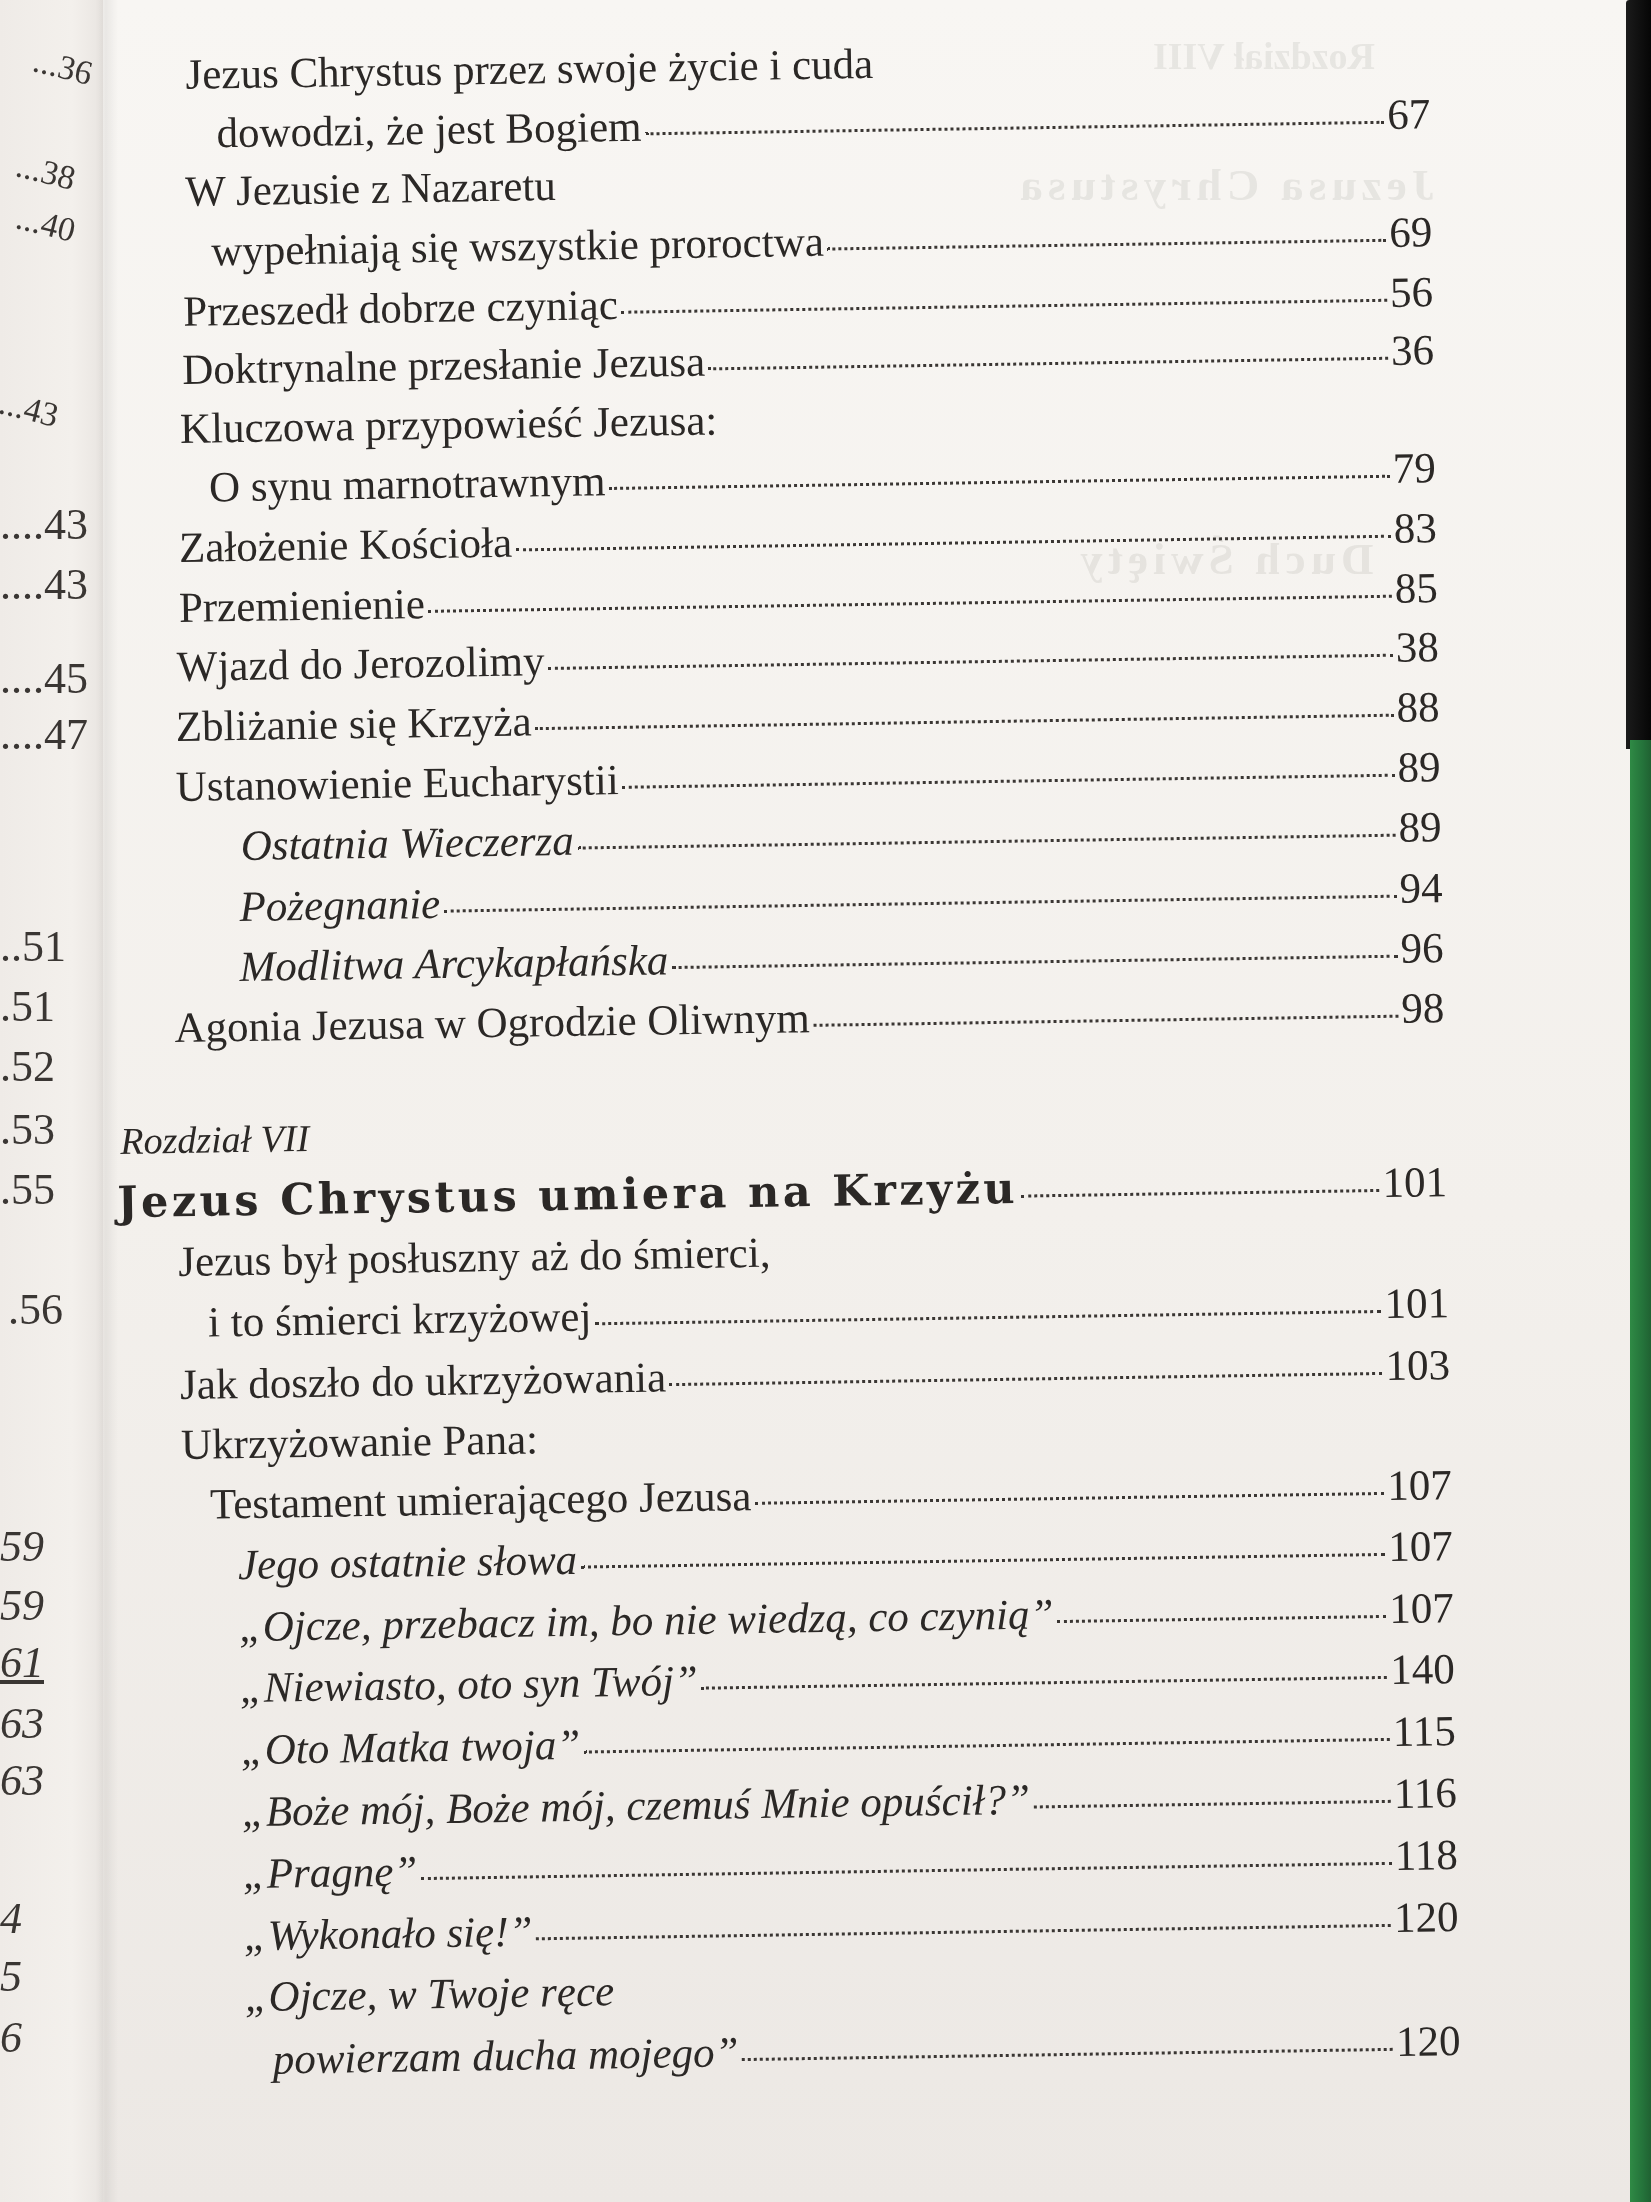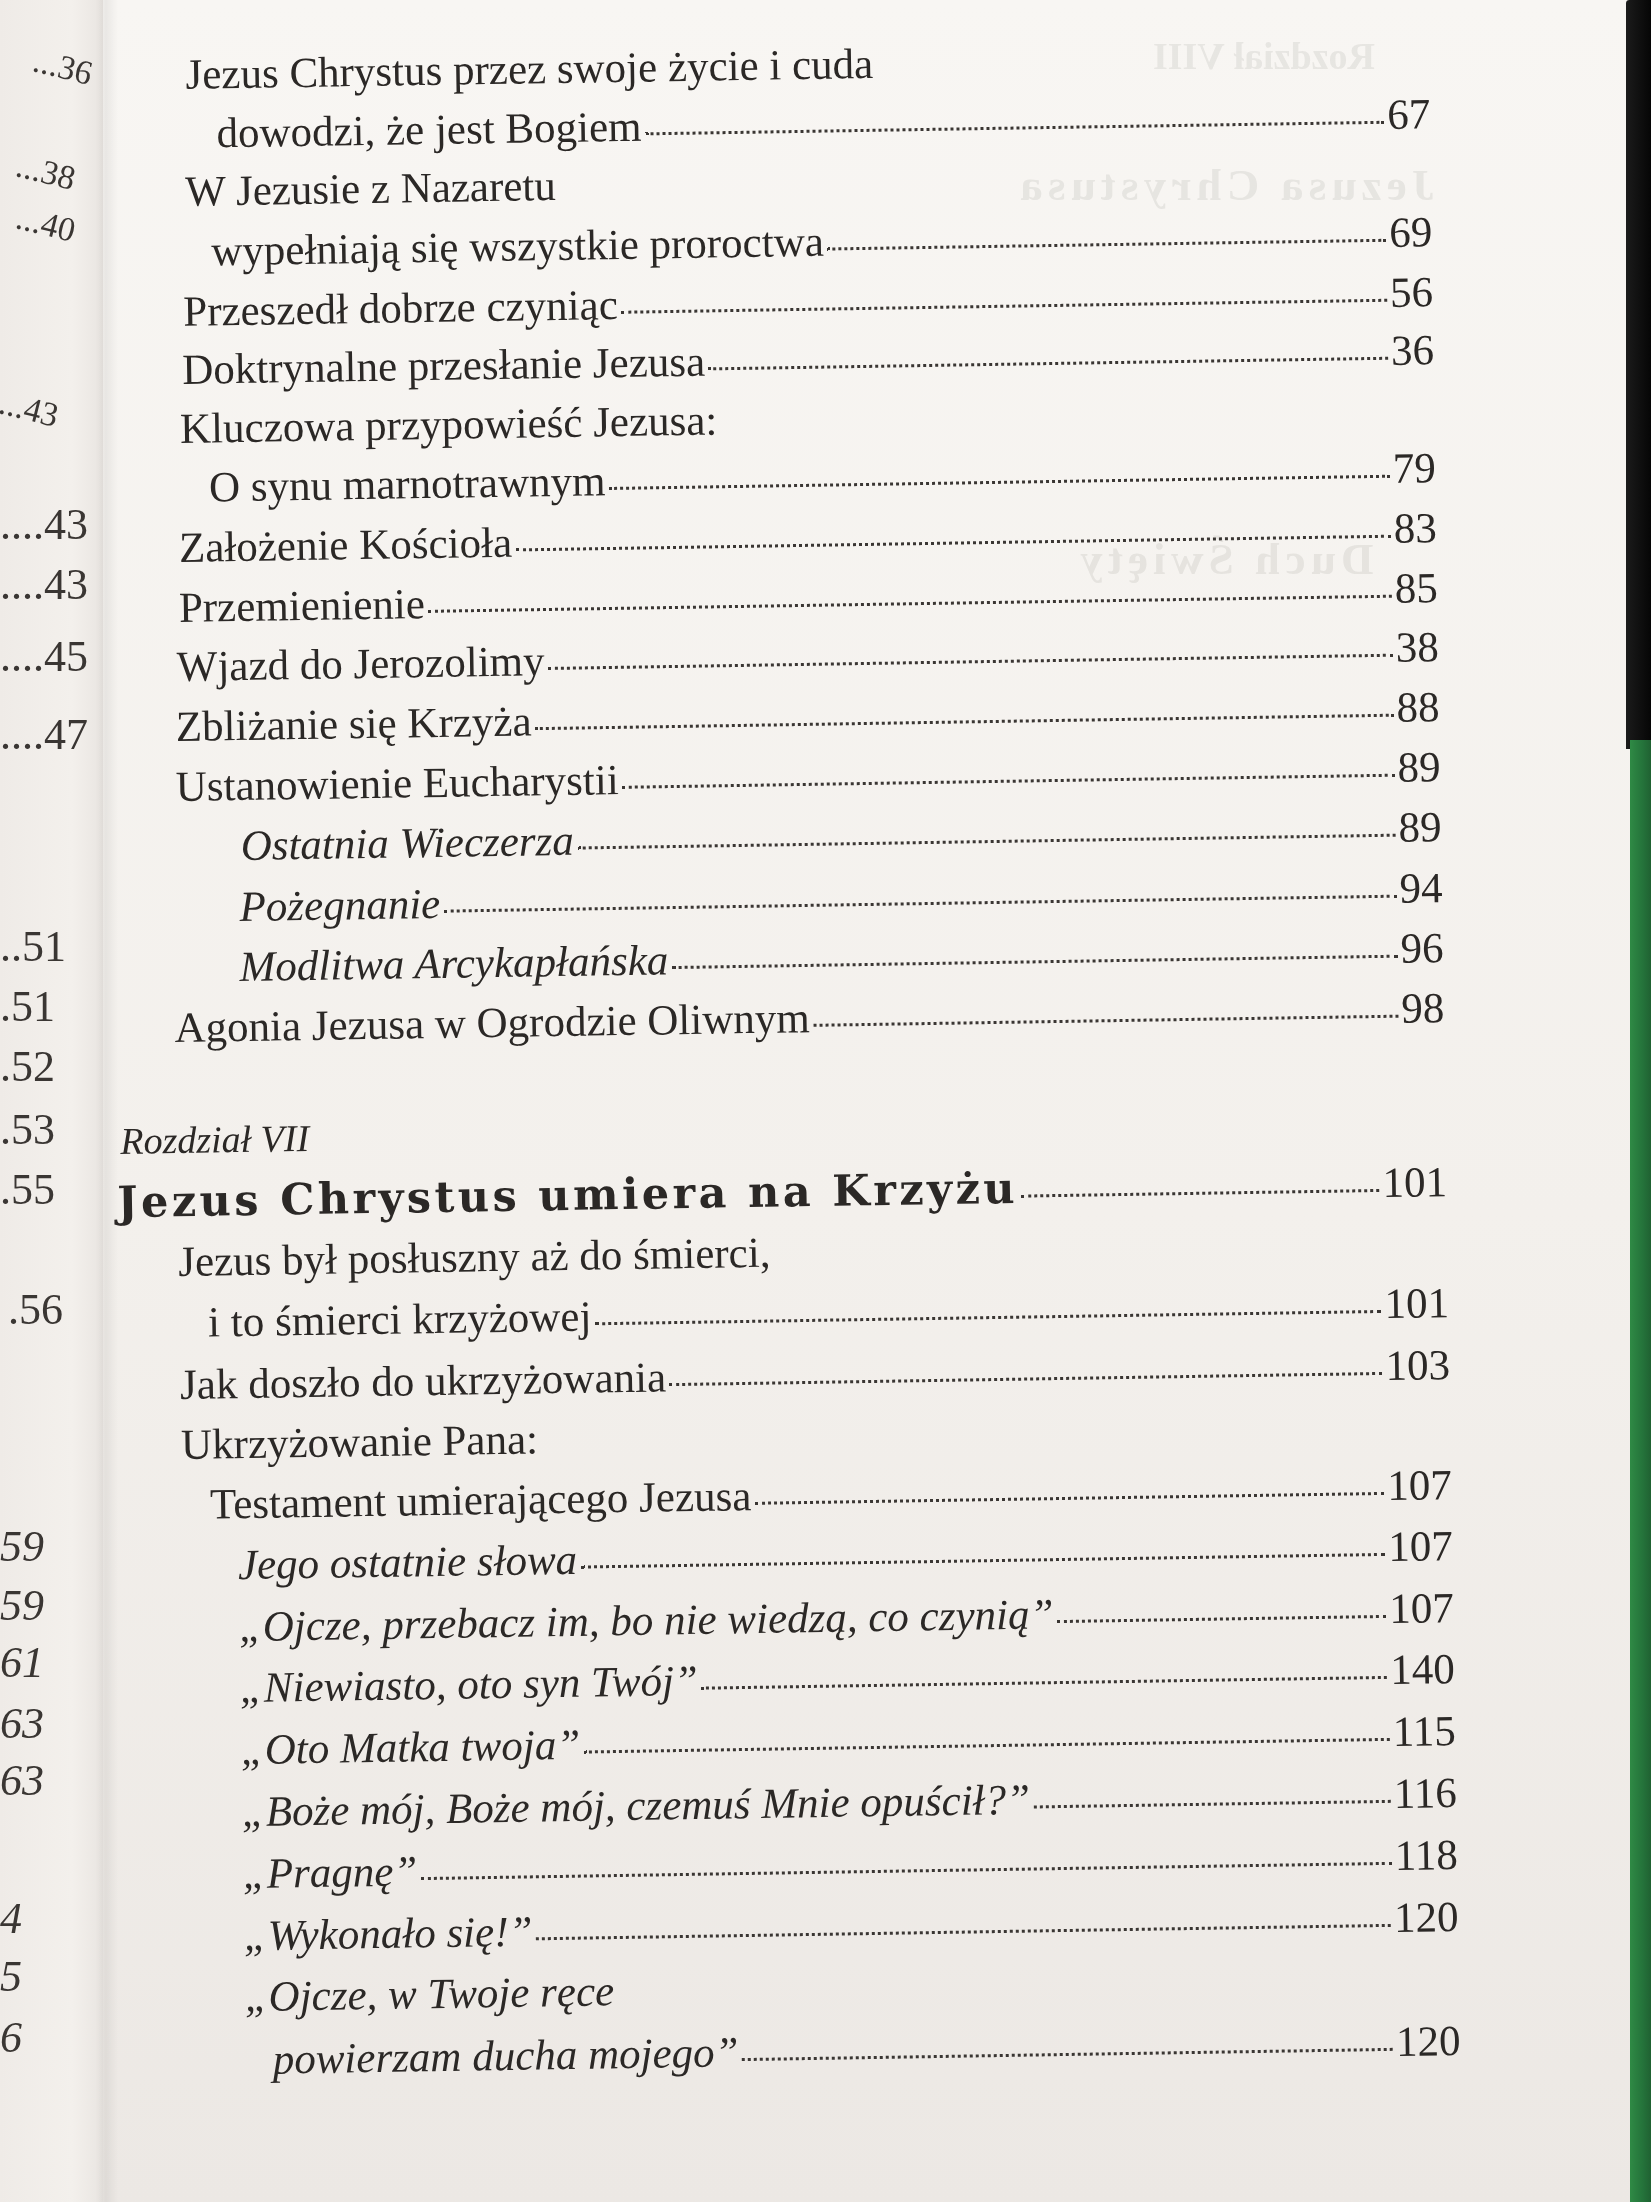--- a/index.html
+++ b/index.html
@@ -114,31 +114,31 @@
 </head>
 <body>
 
 <div class="left-fragment" id="left-fragment">
     <div class="frag-num tilt" style="top: 41px; left: 34px;">...36</div>
     <div class="frag-num tilt" style="top: 146px; left: 17px;">...38</div>
     <div class="frag-num tilt" style="top: 198px; left: 17px;">...40</div>
     <div class="frag-num tilt" style="top: 383px; left: 0px;">...43</div>
     <div class="frag-num" style="top: 499px; left: 0px;">....43</div>
     <div class="frag-num" style="top: 559px; left: 0px;">....43</div>
-    <div class="frag-num" style="top: 631px; left: 0px;">....45</div>
+    <div class="frag-num" style="top: 653px; left: 0px;">....45</div>
     <div class="frag-num" style="top: 680px; left: 0px; margin-top: 29px;">....47</div>
     <div class="frag-num" style="top: 921px; left: 0px;">..51</div>
     <div class="frag-num" style="top: 981px; left: 0px;">.51</div>
     <div class="frag-num" style="top: 1041px; left: 0px;">.52</div>
     <div class="frag-num" style="top: 1104px; left: 0px;">.53</div>
     <div class="frag-num" style="top: 1164px; left: 0px;">.55</div>
     <div class="frag-num" style="top: 1284px; left: 8px;">.56</div>
     <div class="frag-num italic" style="top: 1521px; left: 0px;">59</div>
     <div class="frag-num italic" style="top: 1580px; left: 0px;">59</div>
-    <div class="frag-num italic" style="top: 1637px; left: 0px;">61</div>
+    <div class="frag-num italic" style="top: 1637px; left: 0px; text-decoration: underline;">61</div>
     <div class="frag-num italic" style="top: 1698px; left: 0px;">63</div>
     <div class="frag-num italic" style="top: 1755px; left: 0px;">63</div>
     <div class="frag-num italic" style="top: 1893px; left: 0px;">4</div>
     <div class="frag-num italic" style="top: 1951px; left: 0px;">5</div>
     <div class="frag-num italic" style="top: 2012px; left: 0px;">6</div>
   </div>
 <div class="gutter"></div>
 
 <div class="ghost" style="left:1153px; top:34px; font-size:38px;">Rozdział VIII</div>
 <div class="ghost" style="left:1015px; top:159px; font-size:45px; letter-spacing:5.2px;">Jezusa Chrystusa</div>

